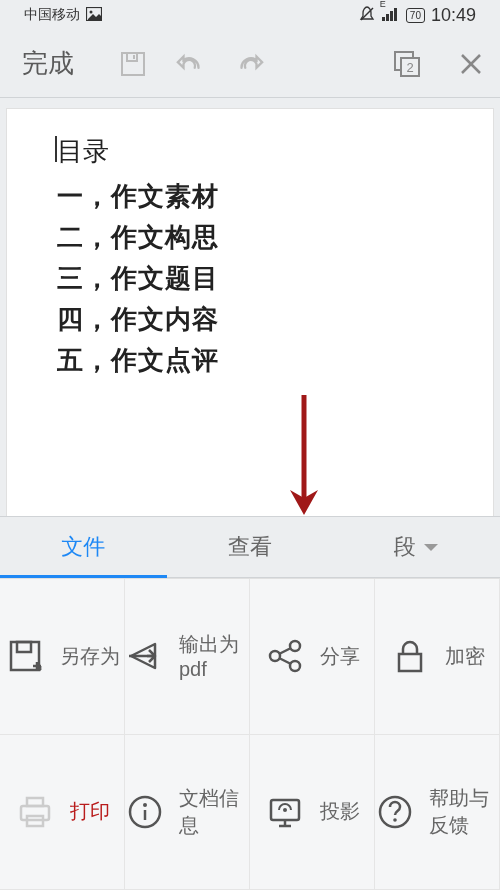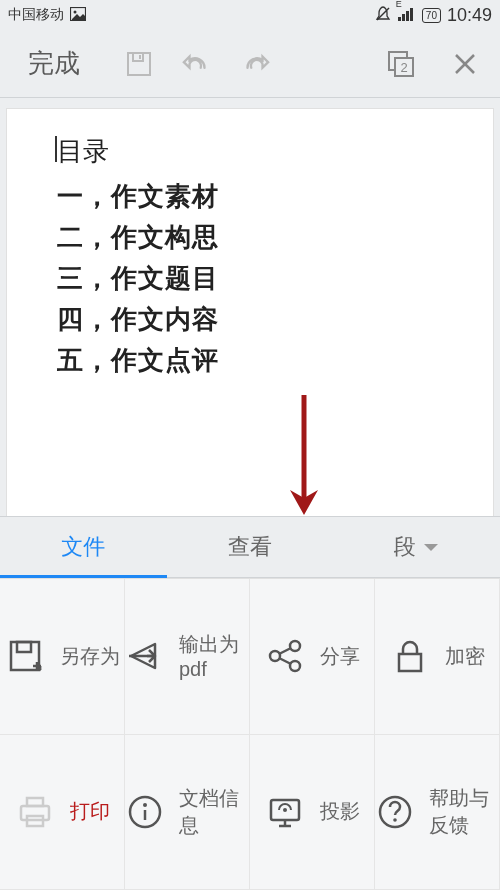--- a/index.html
+++ b/index.html
@@ -10,35 +10,35 @@
       background: #eceef0;
       overflow: hidden;
       position: relative;
     }
     
     .status-bar {
       height: 30px;
       background: #eceef0;
       display: flex;
       align-items: center;
-      padding: 0 8px;
+      padding: 0 24px;
       font-size: 14px;
       color: #333;
     }
     .status-left { display: flex; align-items: center; gap: 6px; }
     .status-right { margin-left: auto; display: flex; align-items: center; gap: 6px; }
     .status-time { font-size: 18px; font-weight: 400; }
     .status-battery-box { border: 1.5px solid #333; border-radius: 3px; padding: 0 3px; font-size: 10px; line-height: 13px; }
     
     .top-toolbar {
       height: 68px;
       background: #eceef0;
       display: flex;
       align-items: center;
-      padding: 0 20px;
+      padding: 0 14px;
       border-bottom: 1px solid #d0d3d6;
     }
     .done-btn { font-size: 26px; color: #5a5a5a; padding: 0 8px; }
     .tool-icons { display: flex; gap: 28px; margin-left: 36px; align-items: center; }
     .tool-right { margin-left: auto; display: flex; gap: 34px; align-items: center; }
     .icon { width: 30px; height: 30px; display: flex; align-items: center; justify-content: center; }
     
     .document-area {
       background: #fff;
       margin: 10px 6px 0 6px;

